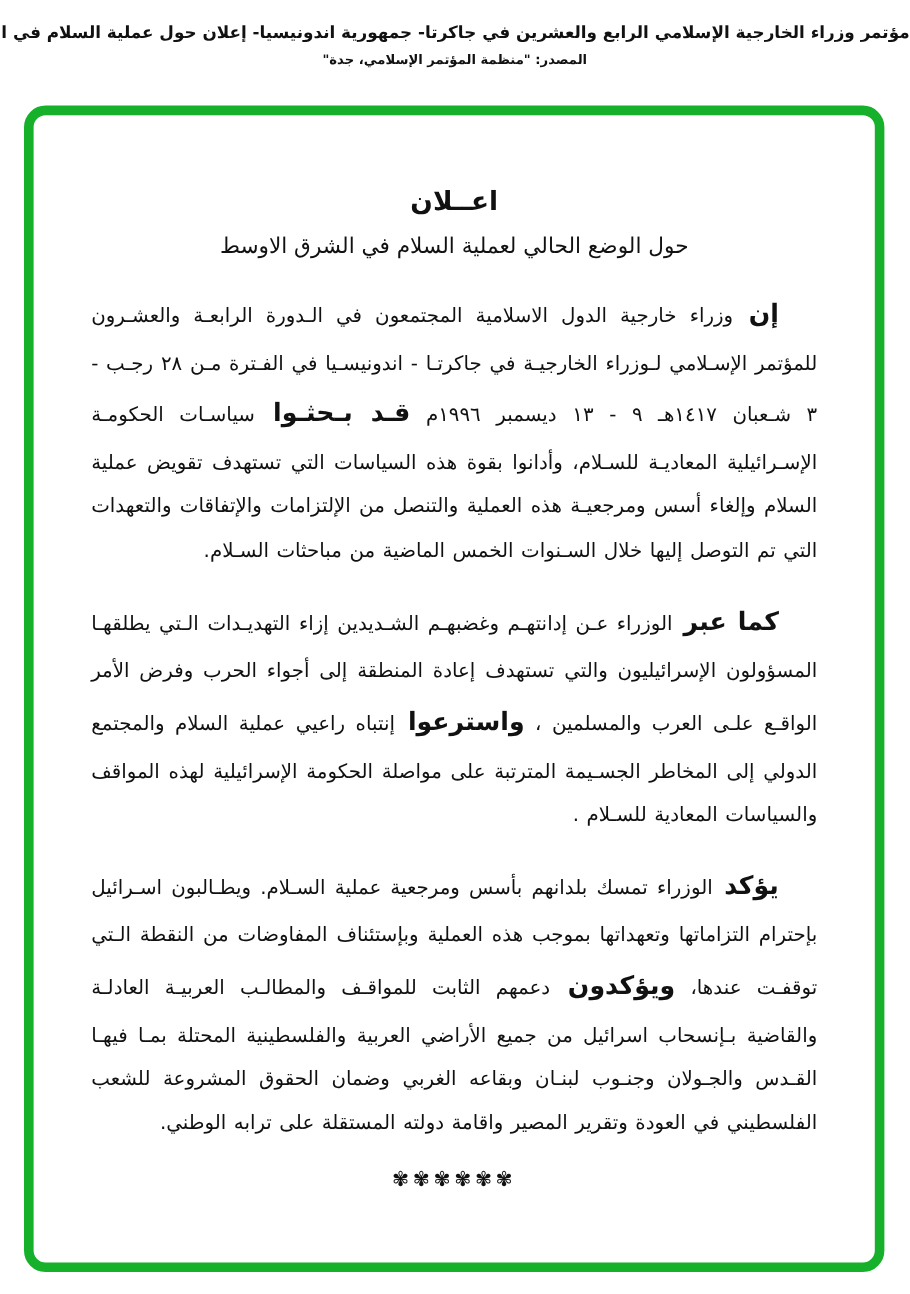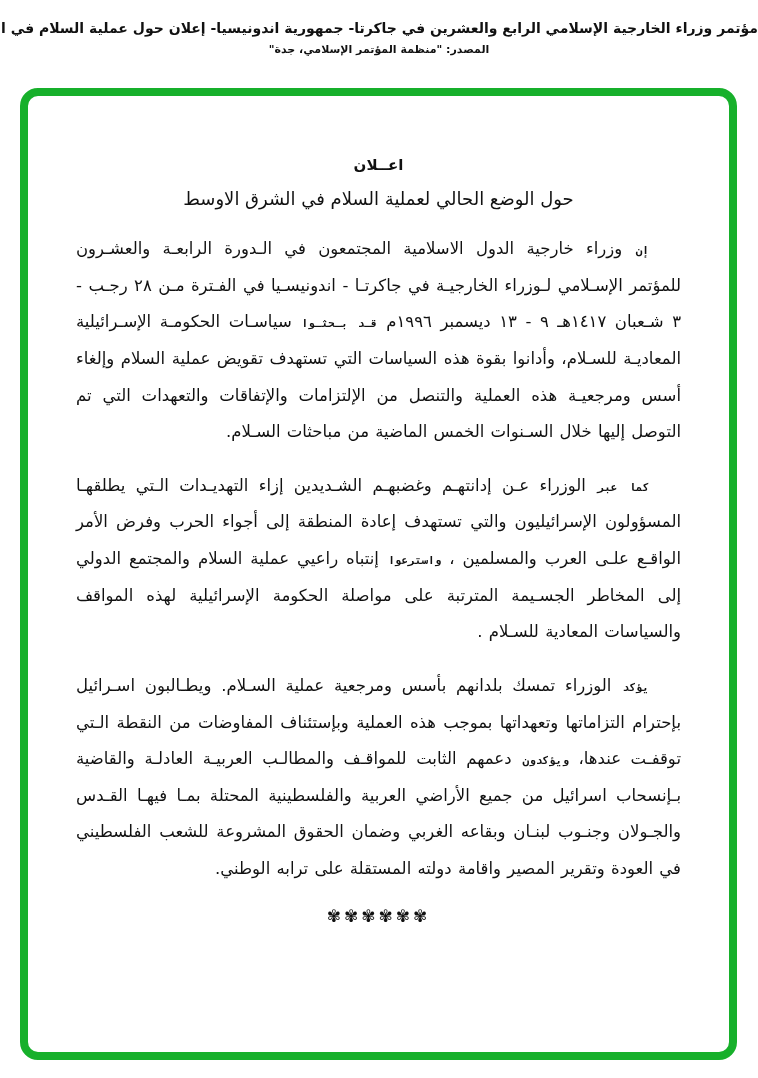--- a/index.html
+++ b/index.html
@@ -42,43 +42,42 @@
     border-radius: 18px;
     background: #ffffff;
   }
   .doc-body {
     direction: rtl;
     padding: 38px 48px 0 48px;
     height: 100%;
   }
   .doc-title {
     text-align: center;
-    font-size: 15px;
+    font-size: 22px;
     font-weight: bold;
     margin-top: 22px;
     margin-bottom: 14px;
   }
   .doc-subtitle {
     text-align: center;
     font-size: 18px;
     font-weight: normal;
     margin-bottom: 22px;
   }
   .doc-paragraph {
     font-size: 16.5px;
     line-height: 2.22;
     text-align: justify;
     text-indent: 32px;
     margin-bottom: 17px;
     word-spacing: 1px;
   }
   .doc-paragraph .b {
     font-weight: bold;
-    font-size: 11px;
-    font-family: Liberation Mono, monospace;
+    font-size: 21px;
   }
   .ornament {
     text-align: center;
     font-size: 17px;
     font-weight: bold;
     letter-spacing: 3px;
     margin-top: 18px;
   }
 </style>
 </head>

